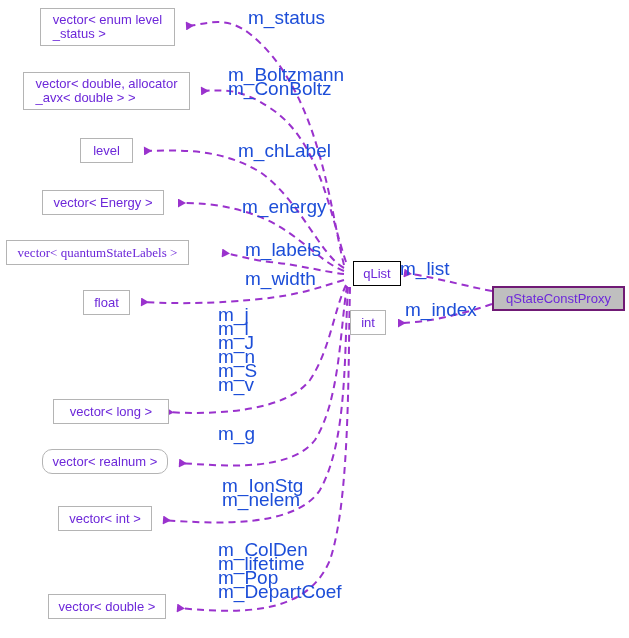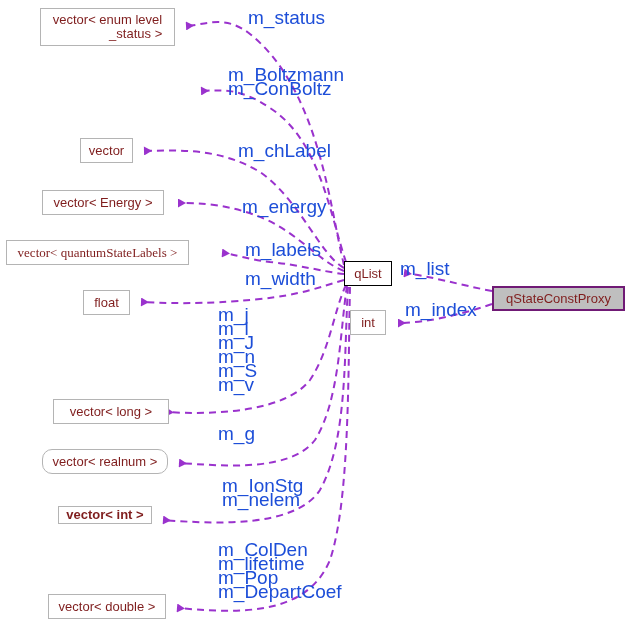--- a/index.html
+++ b/index.html
@@ -22,32 +22,33 @@
     left: 0;
     top: 0;
     width: 629px;
     height: 638px;
   }
   .node {
     position: absolute;
     box-sizing: border-box;
     background: #ffffff;
     border: 1px solid #b4b4b4;
-    color: #7f1d1d;
+    color: #6d28d9;
     font-size: 13px;
     line-height: 14px;
-    text-align: right;
+    text-align: left;
     display: flex;
     align-items: center;
     justify-content: center;
     white-space: pre;
     z-index: 3;
   }
   .node.strong {
     border: 1px solid #000000;
+    margin-left: 9px;
   }
   .node.highlight {
     background: #bfbfbf;
     border: 2px solid #701a75;
   }
   .edge-label {
     position: absolute;
     font-size: 19px;
     line-height: 14px;
     color: #1d4ed8;
@@ -81,34 +82,36 @@
       <path d="M 348 287 C 344 350 348 440 320 490 C 295 528 215 524 163 520"></path>
       <path d="M 350 287 C 348 370 350 500 330 560 C 305 620 230 612 177 608"></path>
       <path d="M 492 291 C 460 285 430 276 404 273"></path>
       <path d="M 492 304 C 460 315 425 323 398 323"></path>
     </g>
   </svg>
 
   <div class="node" style="left:40px; top:8px; width:135px; height:38px;">vector&lt; enum level
 _status &gt;</div>
 
+  <div class="node" style="left:23px; top:72px; width:167px; height:38px;">vector&lt; double, allocator
+_avx&lt; double &gt; &gt;</div>
 
-  <div class="node" style="left:80px; top:138px; width:53px; height:25px;">vector</div>
+  <div class="node" style="left:80px; top:138px; width:53px; height:25px;">level</div>
 
   <div class="node" style="left:42px; top:190px; width:122px; height:25px;">vector&lt; Energy &gt;</div>
 
   <div class="node" style="left:6px; top:240px; width:183px; height:25px;font-family:Liberation Serif, serif;">vector&lt; quantumStateLabels &gt;</div>
 
   <div class="node" style="left:83px; top:290px; width:47px; height:25px;">float</div>
 
   <div class="node" style="left:53px; top:399px; width:116px; height:25px;">vector&lt; long &gt;</div>
 
   <div class="node" style="left:42px; top:449px; width:126px; height:25px;border-radius:10px;">vector&lt; realnum &gt;</div>
 
-  <div class="node" style="left:58px; top:506px; width:94px; height:18px;font-weight:bold;">vector&lt; int &gt;</div>
+  <div class="node" style="left:58px; top:506px; width:94px; height:25px;">vector&lt; int &gt;</div>
 
   <div class="node" style="left:48px; top:594px; width:118px; height:25px;">vector&lt; double &gt;</div>
 
   <div class="node strong" style="left:344px; top:261px; width:48px; height:25px;">qList</div>
 
   <div class="node" style="left:350px; top:310px; width:36px; height:25px;">int</div>
 
   <div class="node highlight" style="left:492px; top:286px; width:133px; height:25px;">qStateConstProxy</div>
 
   <div class="edge-label" style="left:248px; top:11px; width:110px;">m_status</div>

